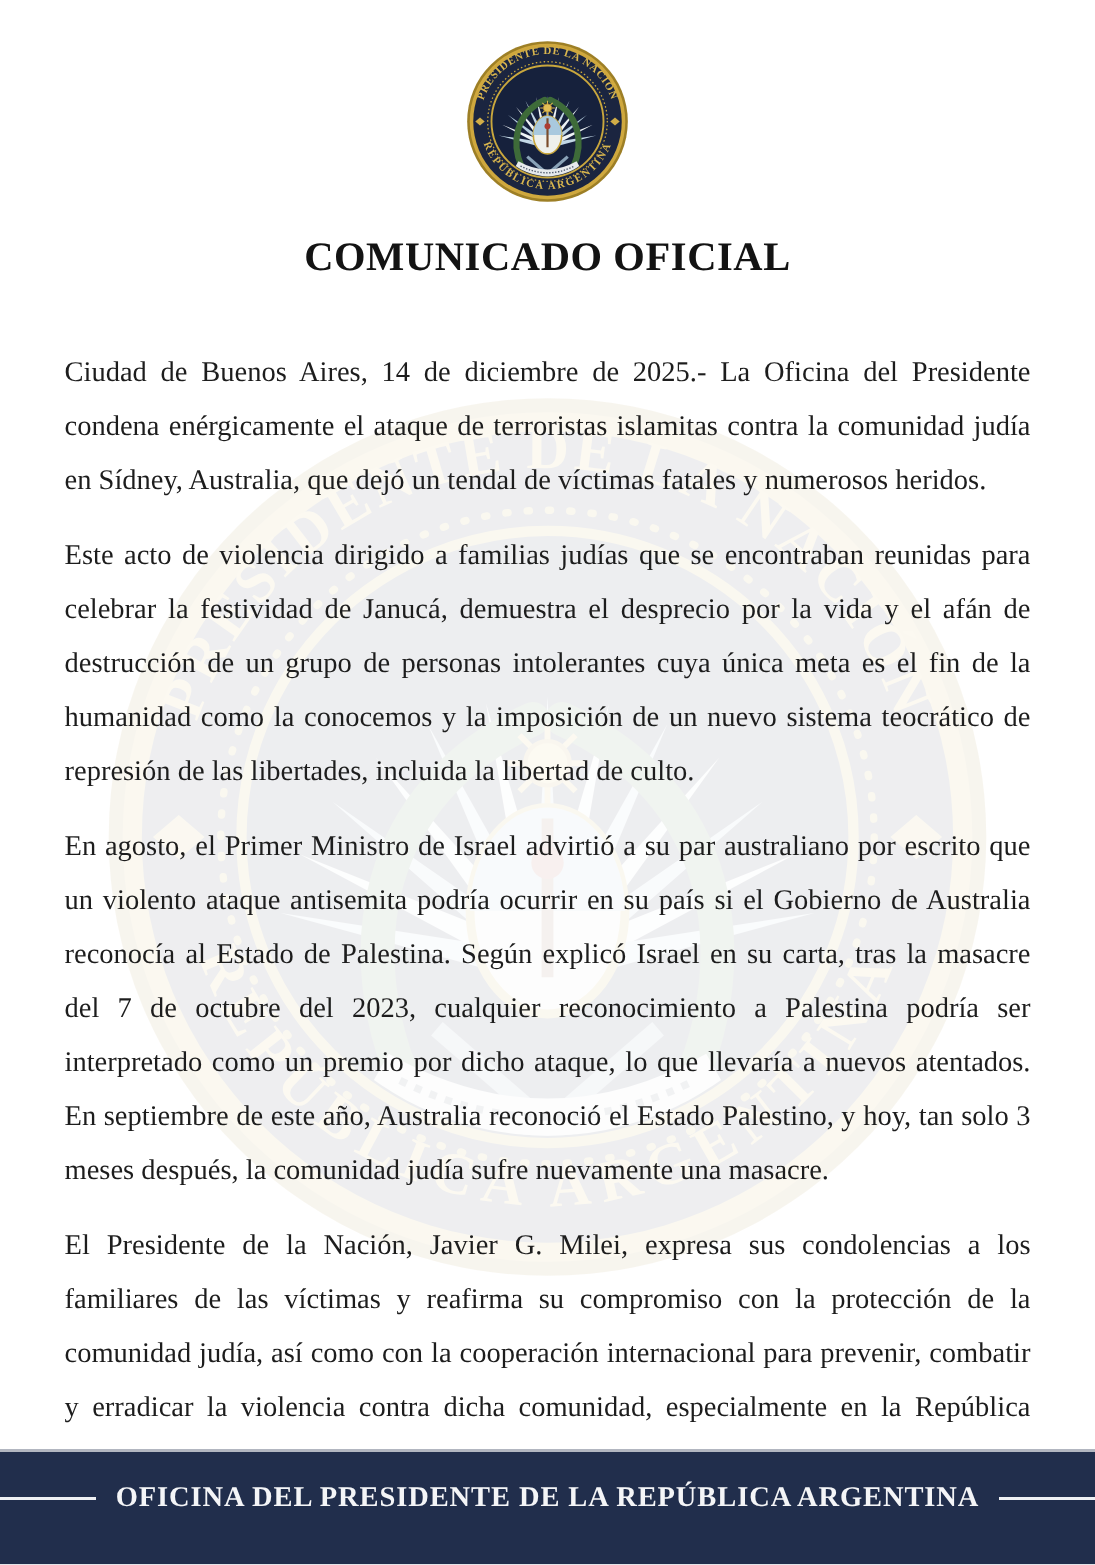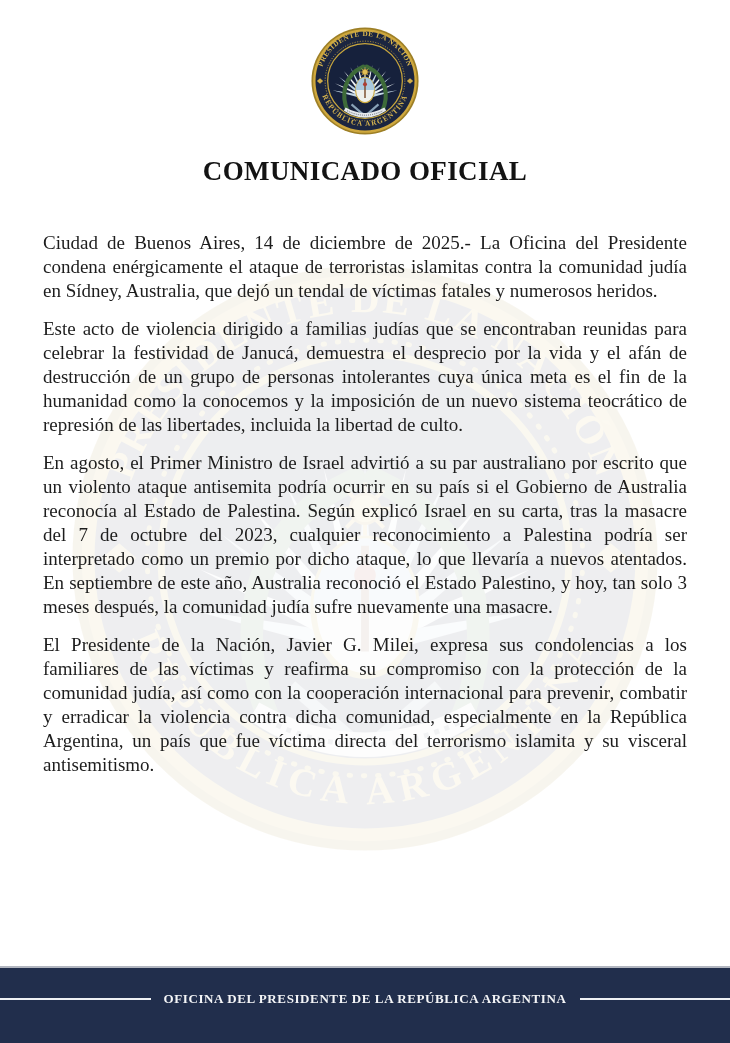--- a/index.html
+++ b/index.html
@@ -40,21 +40,21 @@
     letter-spacing: 0.4px;
     color: #131313;
   }
   .body-text {
     position: absolute; top: 231px;
     left: 43px; right: 43px;
   }
   .body-text p {
     margin: 0 0 14px 0;
     font-size: 19px;
-    line-height: 24px;
+    line-height: 36px;
     text-align: justify;
     color: #1d1d1d;
   }
   .footer {
     position: absolute; left: 0; right: 0; bottom: 0;
     height: 77px;
     box-sizing: border-box;
     background: #212e4c;
     border-top: 2px solid #b2b6c0;
     display: flex;
@@ -63,21 +63,21 @@
     z-index: 1;
   }
   .footer-rule {
     flex: 1;
     height: 2px;
     background: #eef0f3;
   }
   .footer-text {
     padding: 0 13px;
     color: #f4f5f7;
-    font-size: 13px;
+    font-size: 19px;
     font-weight: bold;
     letter-spacing: 0.6px;
     white-space: nowrap;
   }
 </style>
 </head>
 <body>
 
 <div class="page">
 

